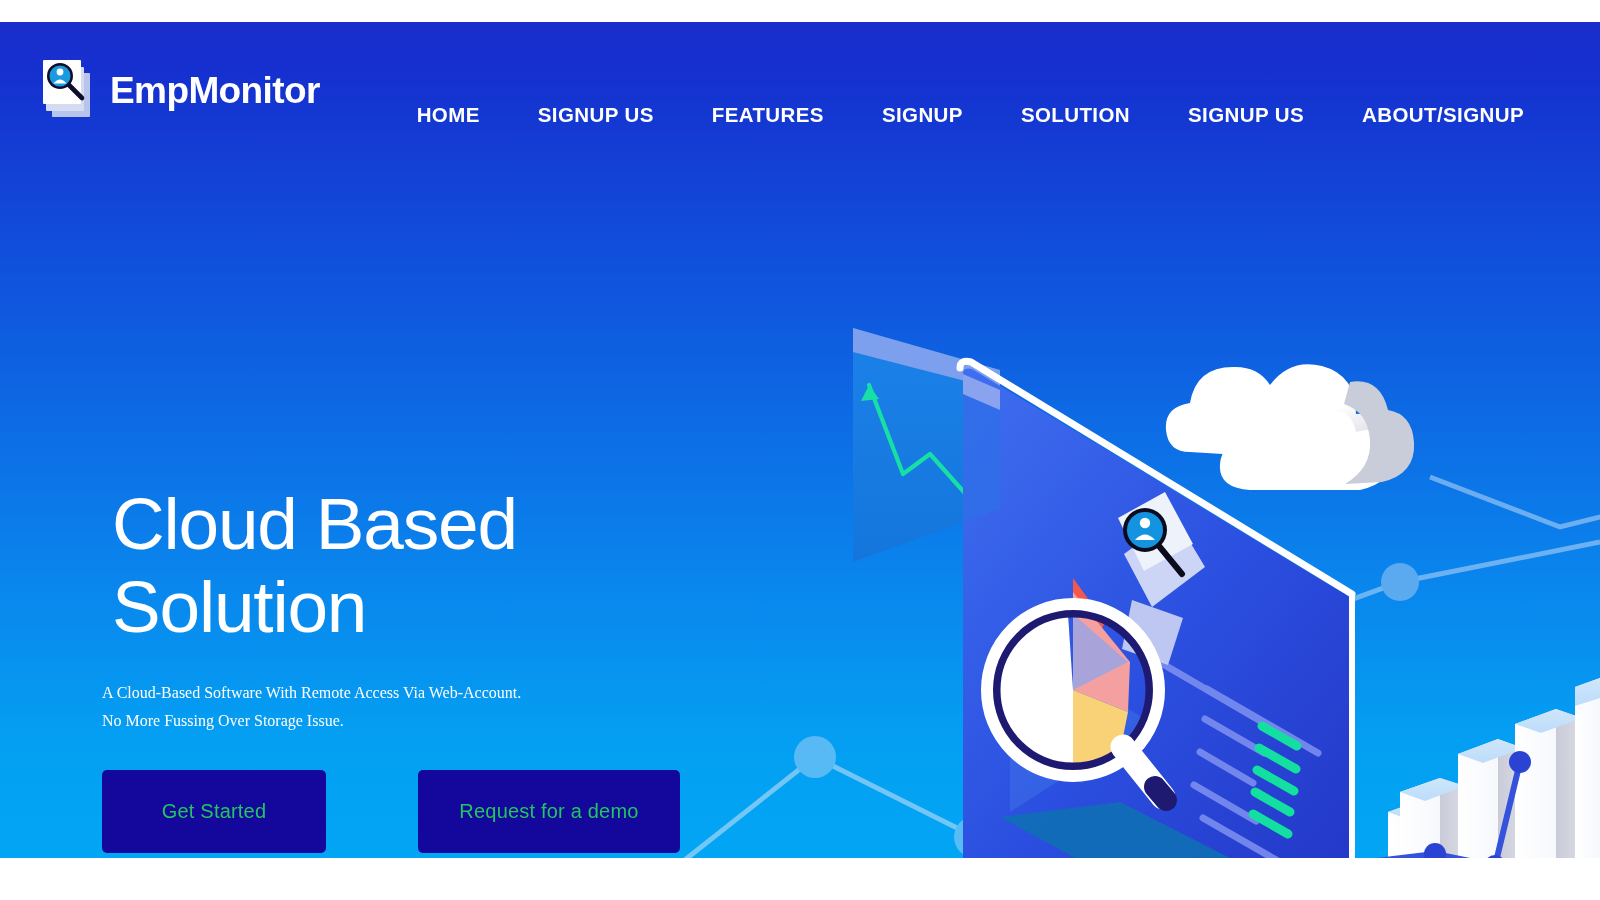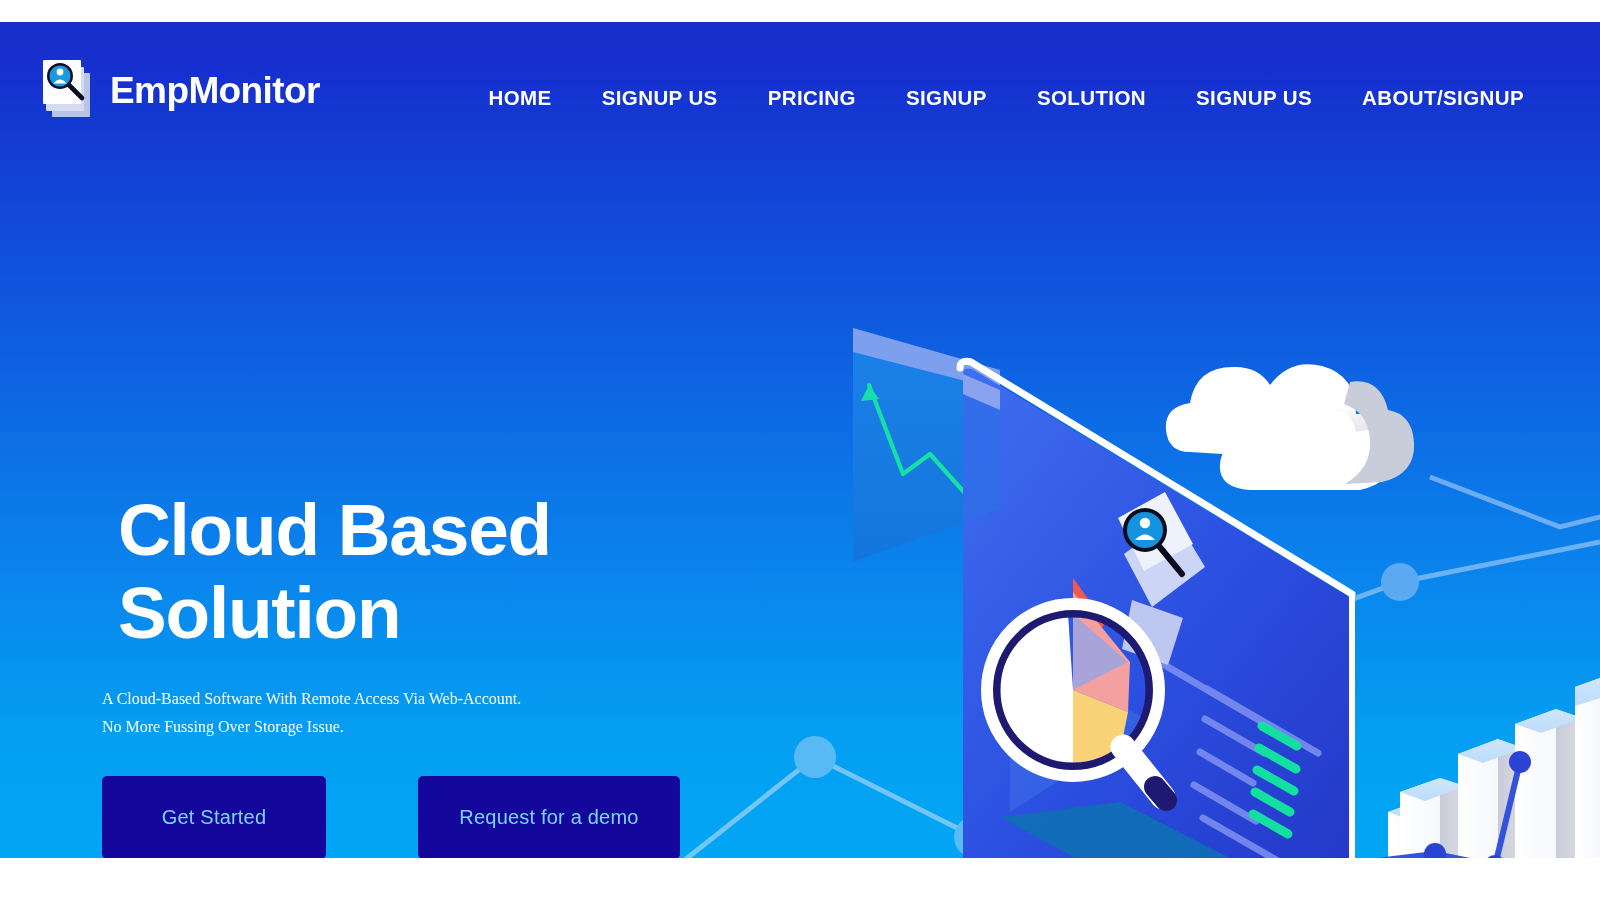--- a/index.html
+++ b/index.html
@@ -72,24 +72,24 @@
     font-weight: bold;
     letter-spacing: -0.6px;
     line-height: 1;
     white-space: nowrap;
     font-family: "Liberation Sans", sans-serif;
   }
 
   .nav {
     position: absolute;
     right: 76px;
-    top: 58px;
+    top: 75px;
     display: flex;
     align-items: center;
-    gap: 0px;
+    gap: 8px;
     justify-content: flex-end;
   }
   .nav-item {
     color: #ffffff;
     font-size: 20.5px;
     font-weight: bold;
     letter-spacing: 0.4px;
     white-space: nowrap;
     padding: 6px 25px;
     cursor: pointer;
@@ -102,44 +102,44 @@
   .hero-copy {
     position: absolute;
     left: 102px;
     top: 450px;
     width: 640px;
     z-index: 50;
   }
   .hero-title {
     color: #ffffff;
     font-size: 73px;
-    font-weight: bold;
+    font-weight: normal;
     line-height: 1.14;
     letter-spacing: -1.2px;
-    margin: 16px;
+    margin: 10px;
     white-space: pre-line;
     font-family: "Liberation Sans", sans-serif;
   }
   .hero-sub {
     margin: 31px 0 0 0;
     color: #ffffff;
     font-size: 16px;
     line-height: 1.7;
     font-weight: 400;
     white-space: pre-line;
     font-family: Liberation Serif, serif;
   }
   .hero-buttons {
     margin-top: 36px;
     display: flex;
     gap: 92px;
   }
   .btn {
     background: #14089c;
-    color: #7dd3fc;
+    color: #22c55e;
     font-size: 20px;
     border: none;
     border-radius: 5px;
     cursor: pointer;
     height: 83px;
     display: flex;
     align-items: center;
     justify-content: center;
     font-family: "Liberation Sans", sans-serif;
     letter-spacing: 0.2px;
@@ -356,21 +356,21 @@
             <path d="M13.5,26.5 Q20,18.5 26.5,26.5 Z" fill="#ffffff"></path>
             <line x1="29" y1="28" x2="42" y2="41" stroke="#0e0e2c" stroke-width="4.6" stroke-linecap="round"></line>
           </svg>
         </div>
         <div class="logo-text">EmpMonitor</div>
       </div>
 
       <nav class="nav">
         <a class="nav-item" href="#">HOME</a>
         <a class="nav-item" href="#">SIGNUP US</a>
-        <a class="nav-item" href="#">PRICING</a>
+        <a class="nav-item" href="#">FEATURES</a>
         <a class="nav-item" href="#">SIGNUP</a>
         <a class="nav-item" href="#">SOLUTION</a>
         <a class="nav-item" href="#">SIGNUP US</a>
         <a class="nav-item" href="#">ABOUT/SIGNUP</a>
       </nav>
     </div>
 
     <div class="hero-copy">
       <h1 class="hero-title">Cloud Based
 Solution</h1>

